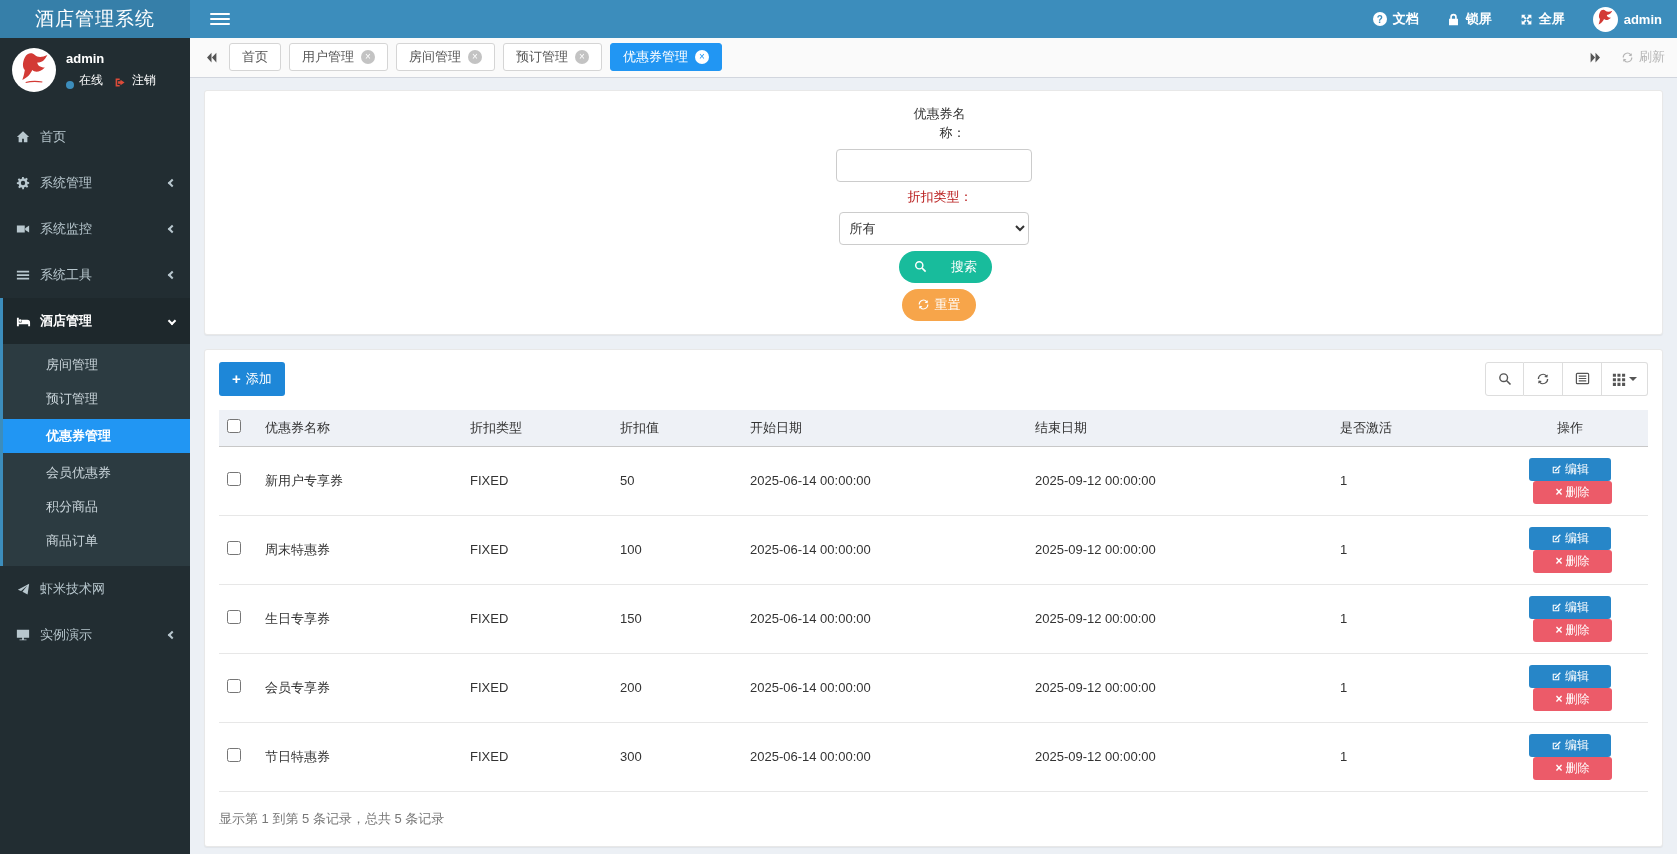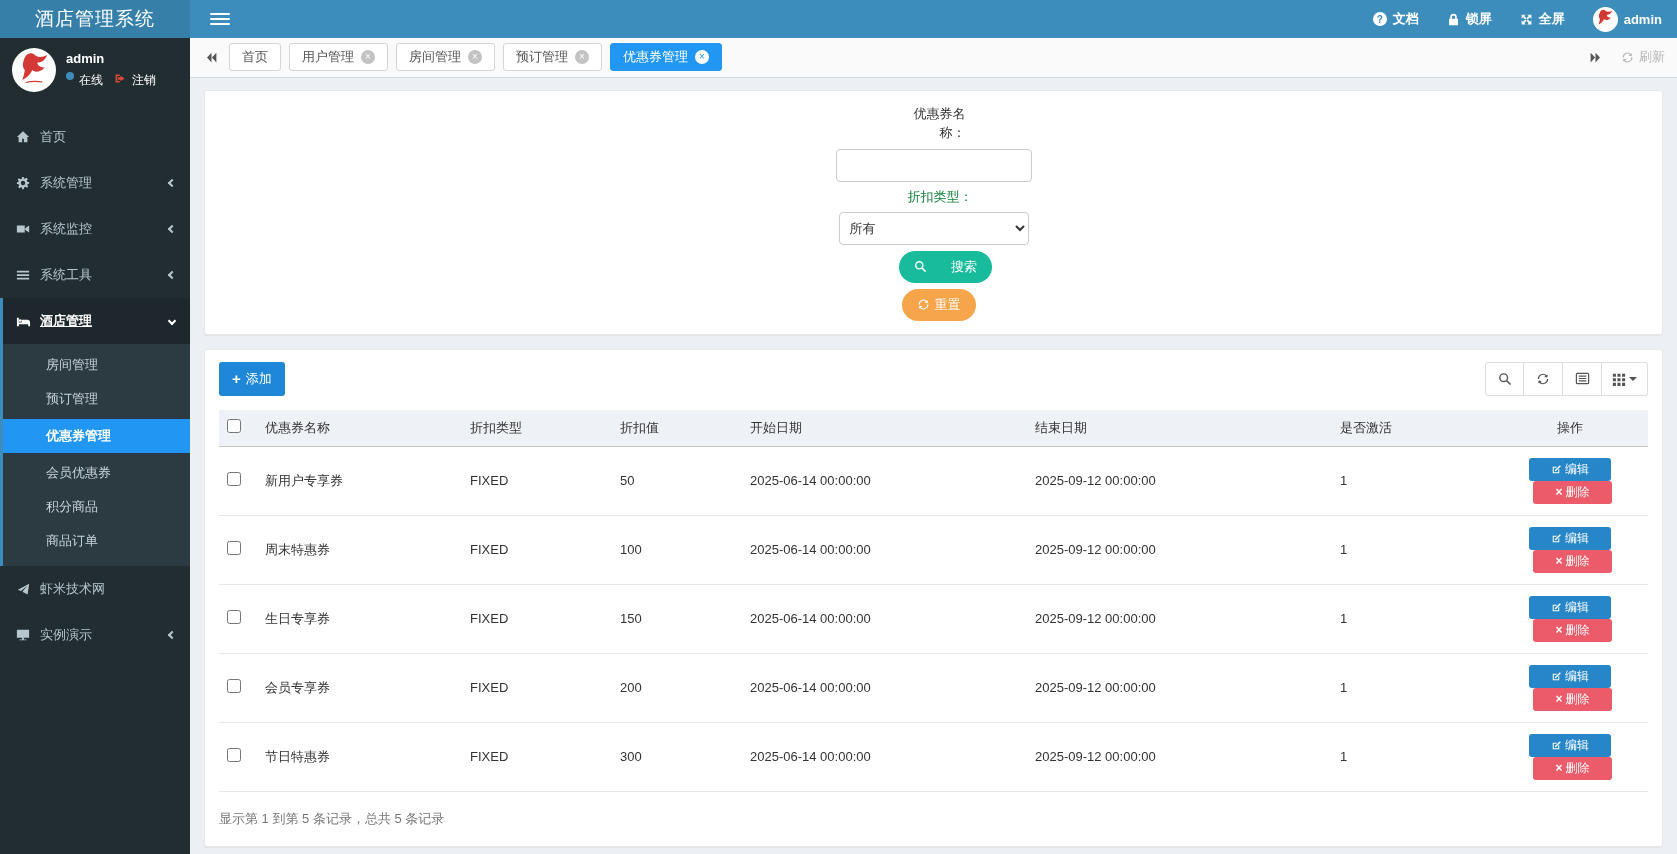--- a/index.html
+++ b/index.html
@@ -24,31 +24,31 @@
   .wrap{display:flex; height:816px;}
   .sidebar{width:190px; background:#222d32; color:#b8c7ce; flex-shrink:0;}
   .content{flex:1; display:flex; flex-direction:column; min-width:0;}
 
   
   .user-panel{display:flex; gap:10px; padding:10px 12px 14px; align-items:center;}
   .user-avatar{width:44px; height:44px; border-radius:50%; background:#fff; overflow:hidden; flex-shrink:0;
     display:flex; align-items:center; justify-content:center;}
   .user-meta{display:flex; flex-direction:column; gap:6px;}
   .user-name{color:#fff; font-weight:bold; font-size:13px;}
-  .user-status{display:flex; align-items:flex-start; gap:5px; font-size:12px; color:#fff;}
+  .user-status{display:flex; align-items:flex-end; gap:5px; font-size:12px; color:#fff;}
   .dot{width:8px; height:8px; border-radius:50%; background:#3c8dbc; display:inline-block;}
   .menu{list-style:none; margin-top:8px;}
   .menu-item{display:flex; align-items:center; gap:9px; padding:14px 15px; font-size:13px; cursor:pointer; position:relative;}
   .menu-item .micon{width:16px; display:flex; justify-content:center; color:#b8c7ce;}
   .chev{width:6px; height:6px; border-left:2px solid #b8c7ce; border-bottom:2px solid #b8c7ce; display:inline-block;}
   .chev.left{transform:rotate(45deg);}
   .chev.down{transform:rotate(-45deg); border-color:#fff;}
   .spacer{flex:1;}
   .treeview{border-left:3px solid #3c8dbc;}
-  .treeview .menu-item{padding-left:12px; background:#1e282c; color:#fff; font-weight:bold;text-decoration:underline;}
+  .treeview .menu-item{padding-left:12px; background:#1e282c; color:#fff; font-weight:bold;}
   .treeview .menu-item .micon{color:#fff;}
   .submenu{list-style:none; background:#2c3b41; padding:4px 0 8px;}
   .submenu li{padding:8px 15px 8px 43px; cursor:pointer; color:#c9d4da; font-size:13px;}
   .submenu li.active{background:var(--accent,#2196f3); color:#fff; font-weight:bold; margin:3px 0;}
 
   
   .tabstrip{height:40px; background:#fafafa; border-bottom:1px solid #d2d6de; display:flex; align-items:center; padding:0 12px; gap:8px;}
   .tab-arrow{color:#555; cursor:pointer; display:flex; align-items:center; padding:0 3px;}
   .tabs{display:flex; gap:8px; flex:1;}
   .tab{height:28px; display:flex; align-items:center; gap:7px; padding:0 12px; background:#fff; border:1px solid #d5d5d5;
@@ -58,21 +58,21 @@
   .tab.active .tclose{background:#fff; color:var(--accent,#2196f3);}
   .strip-right{display:flex; align-items:center; gap:16px; color:#bbb;}
   .refresh-lbl{display:flex; align-items:center; gap:5px; color:#b5b5b5; cursor:pointer;}
 
   
   .page{padding:12px 14px; overflow:hidden;}
   .card{background:#fff; border-radius:3px; box-shadow:0 1px 1px rgba(0,0,0,.05); border:1px solid #e8e8e8;flex-direction:column;}
   .search-card{padding:13px 16px; margin-bottom:14px; display:flex; align-items:center; gap:6px;}
   .f-label{width:64px; text-align:right; color:#333; line-height:1.5;}
   .f-input{width:196px; height:33px; border:1px solid #ccc; border-radius:4px; padding:0 8px; font-size:13px; outline:none;}
-  .f-label2{margin-left:13px; color:#15803d;font-family:Liberation Mono, monospace;}
+  .f-label2{margin-left:13px; color:#b91c1c;font-family:Liberation Mono, monospace;}
   .f-select{width:190px; height:33px; border:1px solid #ccc; border-radius:4px; padding:0 6px; font-size:13px; background:#fff; color:#333; outline:none;}
   .pill{display:flex; align-items:center; gap:5px; border:none; color:#fff; font-size:13px; padding:7px 15px; border-radius:17px; cursor:pointer;}
   .pill.search{background:var(--success,#18bc9c); margin-left:24px;gap:24px;}
   .pill.reset{background:var(--warning,#f7a54a); margin-left:10px;}
 
   .table-card{padding:12px 14px 16px; height:498px;}
   .tbar{display:flex; justify-content:space-between; align-items:flex-start; margin-bottom:14px;}
   .btn-add{display:flex; align-items:center; gap:5px; background:var(--primary,#1e87d8); color:#fff; border:none;
     font-size:13px; padding:8px 13px; border-radius:3px; cursor:pointer;}
   .btn-group{display:flex;}

